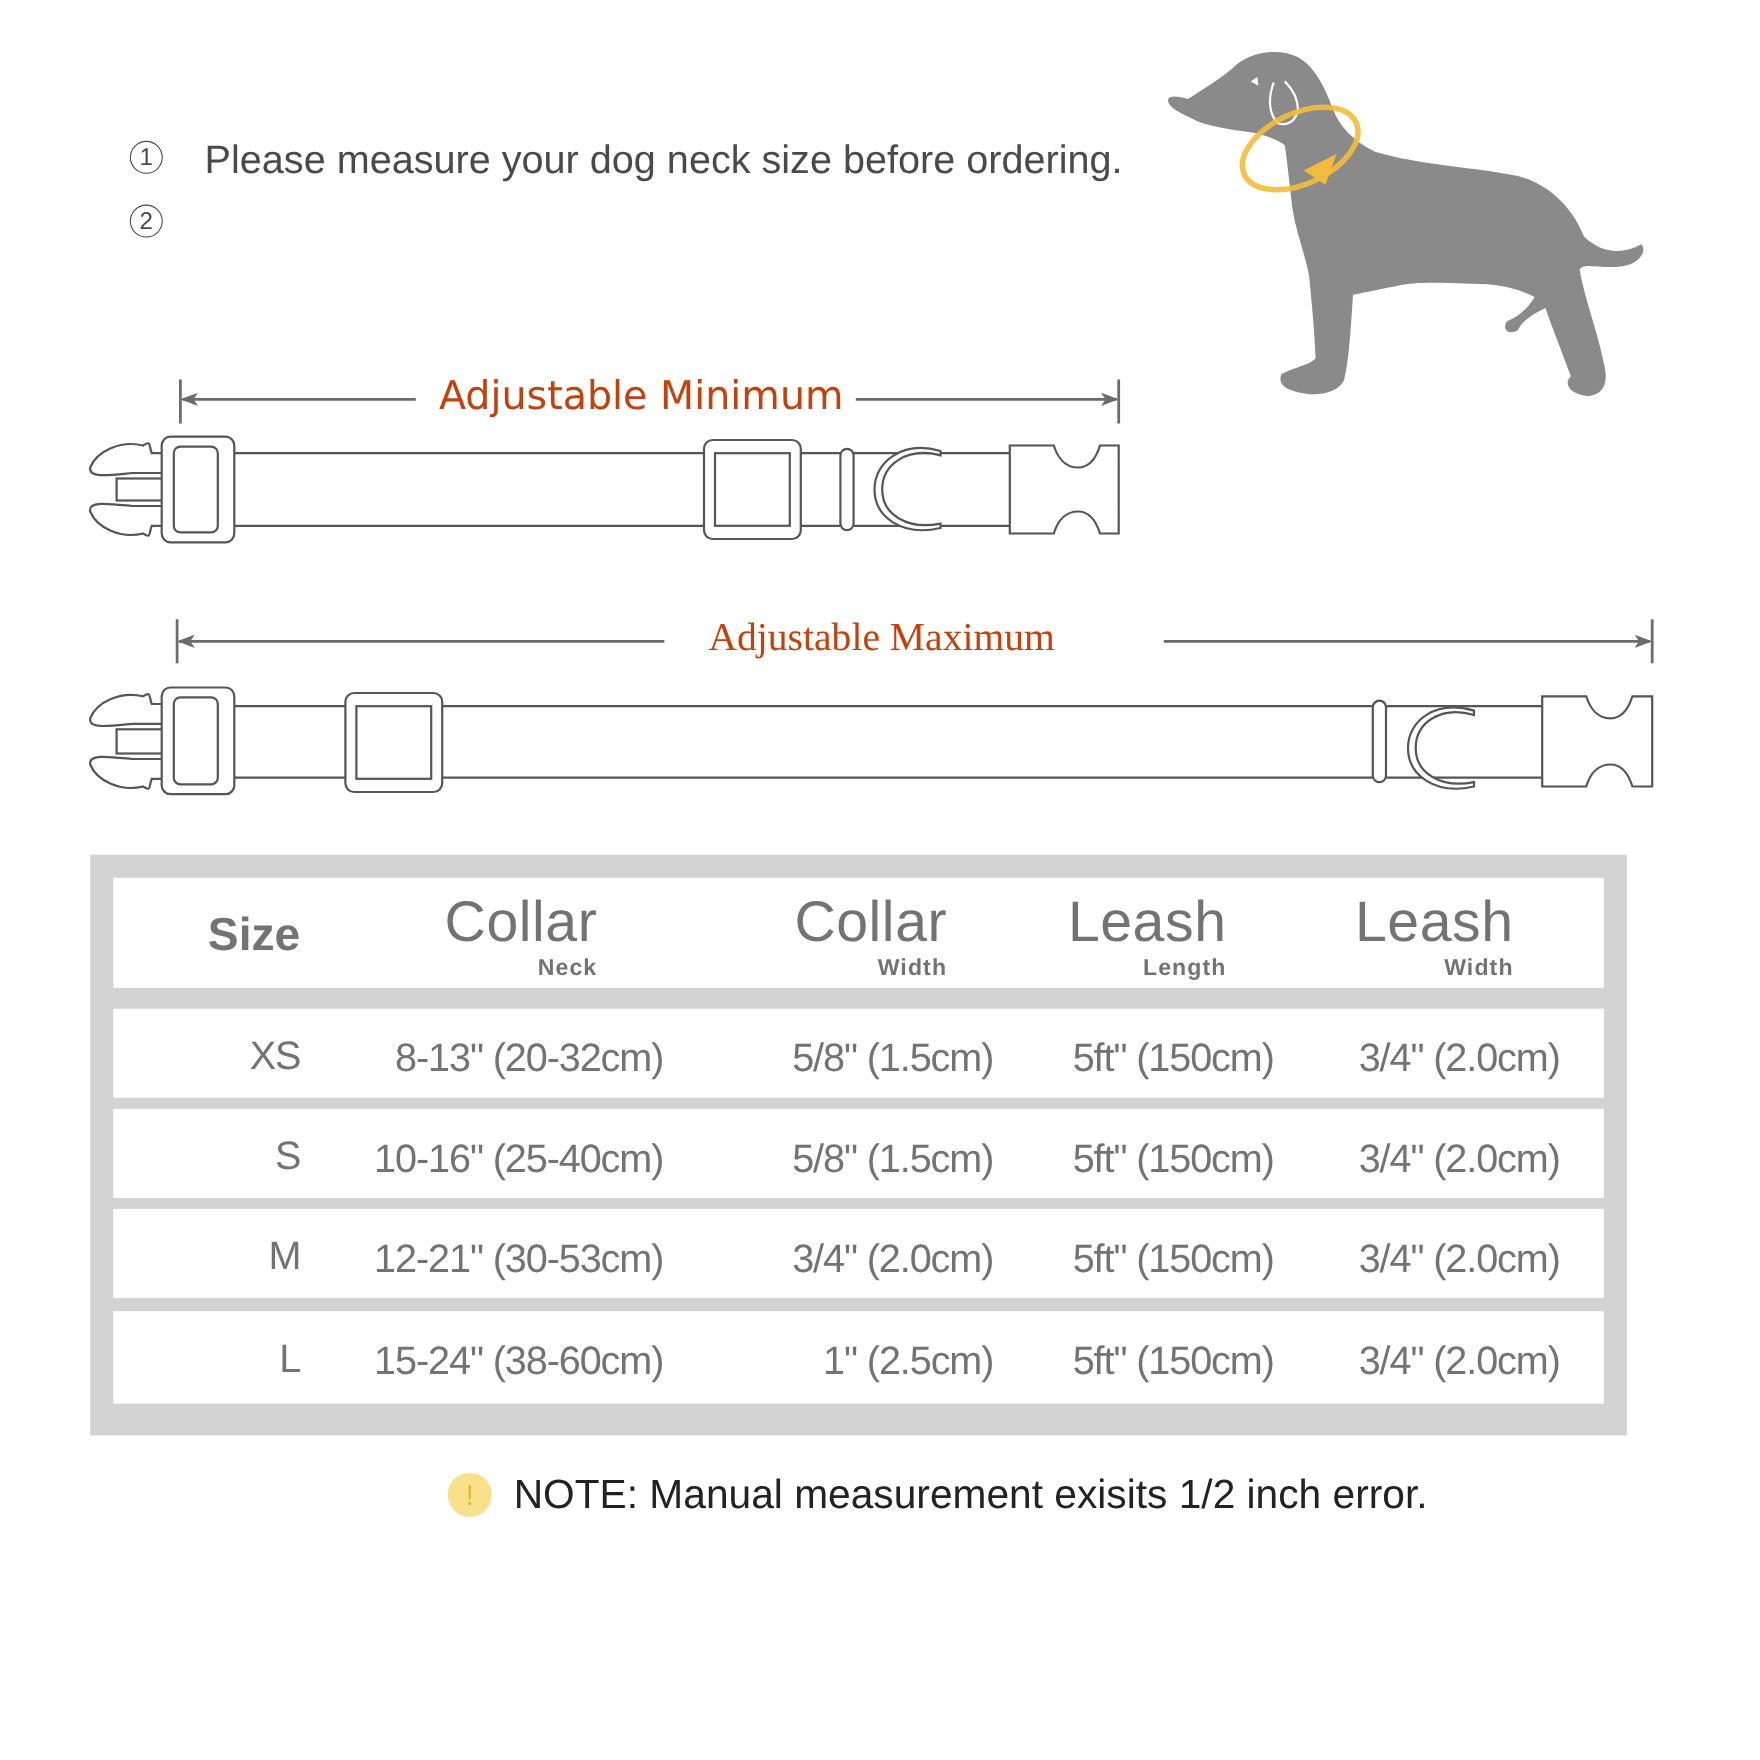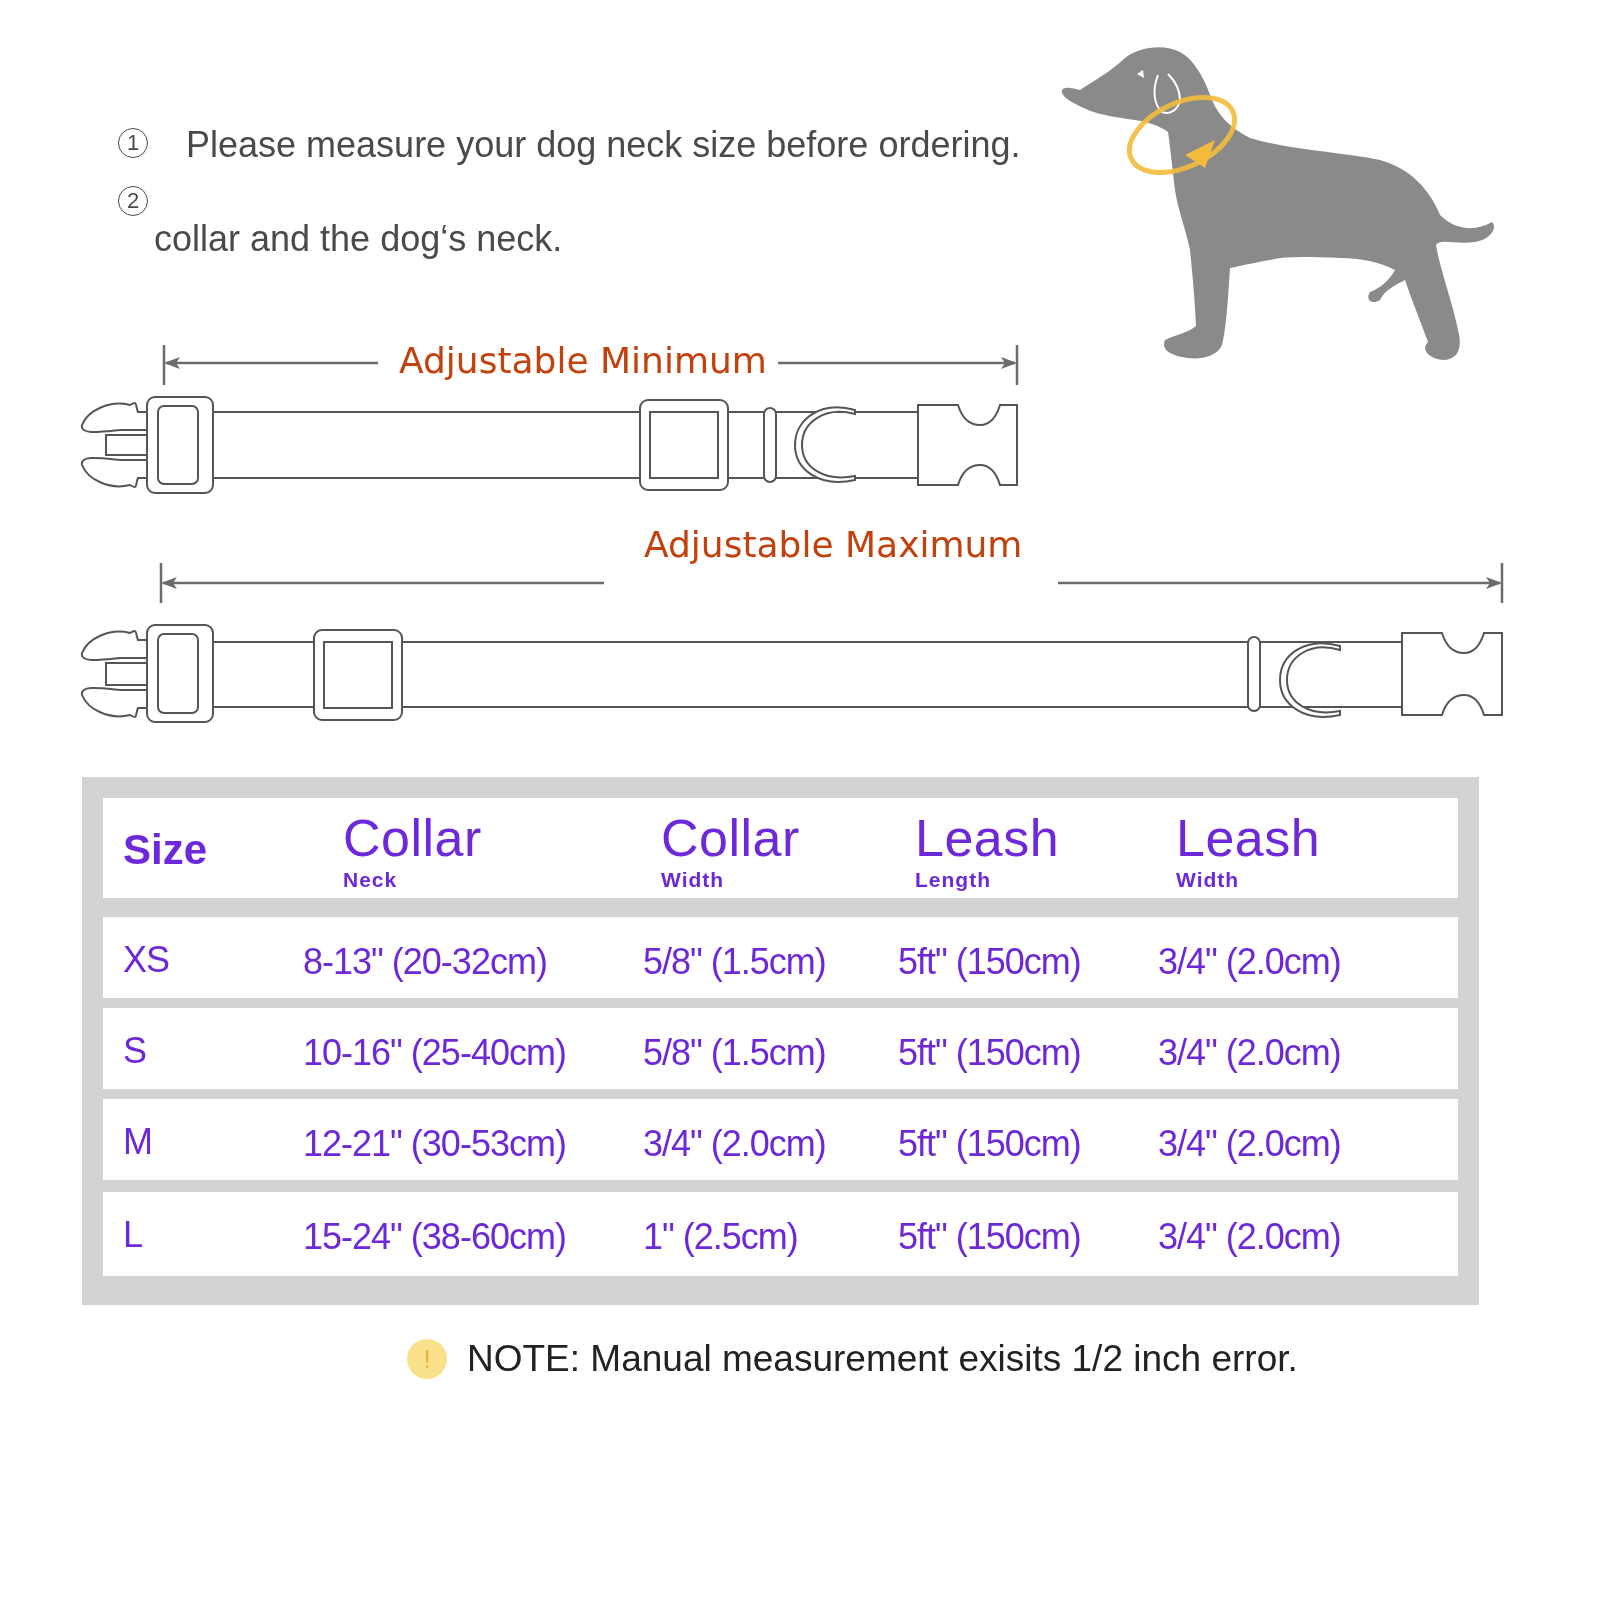--- a/index.html
+++ b/index.html
@@ -12,42 +12,41 @@
     .instr-text { display: block; margin-left: 34px; }
     .instr-cont { display: block; padding-left: 36px; }
 
     .dog { position: absolute; left: 1060px; top: 38px; width: 440px; height: 330px; }
 
     .dim-label { position: absolute; font-family: "DejaVu Sans", sans-serif; color: #c2410c; font-size: 36px; white-space: nowrap; }
     .collar-svg { position: absolute; left: 0; top: 0; }
 
     .table-wrap { position: absolute; left: 82px; top: 777px; width: 1397px; height: 528px; background: #d3d3d3; }
     .table-row { position: absolute; left: 21px; width: 1355px; background: #ffffff; display: flex; align-items: center; }
-    .cell { position: absolute; text-align: left; color: #6d28d9; }
+    .cell { position: absolute; text-align: right; color: #737373; }
     .hdr-main { font-weight: normal; font-size: 52px; letter-spacing: 0.5px; line-height: 1; }
     .hdr-sub { font-weight: bold; font-size: 21px; letter-spacing: 1px; margin-top: 4px; }
     .size-hdr { font-weight: bold; font-size: 42px; }
     .val { font-size: 36px; letter-spacing: -1px; white-space: nowrap; }
 
     .note { position: absolute; left: 407px; top: 1338px; display: flex; align-items: center; }
     .note-icon { width: 40px; height: 40px; border-radius: 50%; background: #f9e08a; color: #e9b43a; display: flex; align-items: center; justify-content: center; font-size: 26px; margin-right: 20px; }
     .note-text { font-size: 37px; color: #222; white-space: nowrap; }
   </style>
 </head>
 <body>
 
 <div class="instructions">
   <div class="instr-line">
     <span class="num-circle">1</span>
     <span class="instr-text">Please measure your dog neck size before ordering.</span>
   </div>
   <div class="instr-line">
     <span class="num-circle">2</span>
   </div>
-  <span class="instr-cont">collar and the dog‘s neck.</span>
 </div>
 
 <svg class="dog" viewBox="1060 38 440 330" width="440" height="330">
   <path fill="#8a8a8a" d="
     M1080,90 C1095,80 1110,72 1125,58 C1140,46 1165,44 1180,52 C1195,60 1205,80 1212,100
     C1218,115 1230,128 1250,138 C1290,150 1340,152 1380,160 C1410,168 1430,190 1440,215
     C1455,230 1475,232 1492,222 C1498,228 1490,240 1475,242 C1455,245 1440,238 1436,245
     C1440,270 1452,300 1458,330 C1462,345 1460,358 1445,360 C1430,360 1420,350 1428,342
     C1420,320 1410,295 1405,280 C1395,285 1385,290 1380,300 C1372,305 1365,300 1370,292
     C1380,288 1388,282 1395,270 C1380,262 1360,258 1340,258 C1320,258 1290,255 1270,260
@@ -114,21 +113,21 @@
     <rect x="158" y="634" width="40" height="79" rx="6"></rect>
     <rect x="314" y="630" width="88" height="90" rx="8"></rect>
     <rect x="324" y="642" width="68" height="66"></rect>
     <rect x="1248" y="637" width="12" height="74" rx="6"></rect>
     <path d="M1340,646 C1305,636 1280,655 1280,680 C1280,705 1305,723 1340,715 L1340,711 C1310,717 1287,703 1287,680 C1287,657 1310,641 1340,650 Z"></path>
     <path d="M1402,633 L1442,633 C1446,646 1454,653 1464,653 C1474,653 1480,646 1484,633 L1502,633 L1502,715 L1484,715 C1480,702 1474,695 1464,695 C1454,695 1446,702 1442,715 L1402,715 Z"></path>
   </g>
 </svg>
 
 <div class="dim-label" style="left:399px; top:340px;">Adjustable Minimum</div>
-<div class="dim-label" style="left:644px; top:524px;">Adjustable Maximum</div>
+<div class="dim-label" style="left:644px; top:558px;font-family:Liberation Serif, serif;">Adjustable Maximum</div>
 
 <div class="table-wrap">
   <div class="table-row" style="top:21px; height:100px;">
     <div class="cell size-hdr" style="left:20px; width:150px; top:28px;">Size</div>
     <div class="cell" style="left:240px; width:200px; top:14px;">
       <div class="hdr-main">Collar</div>
       <div class="hdr-sub">Neck</div>
     </div>
     <div class="cell" style="left:558px; width:200px; top:14px;">
       <div class="hdr-main">Collar</div>

